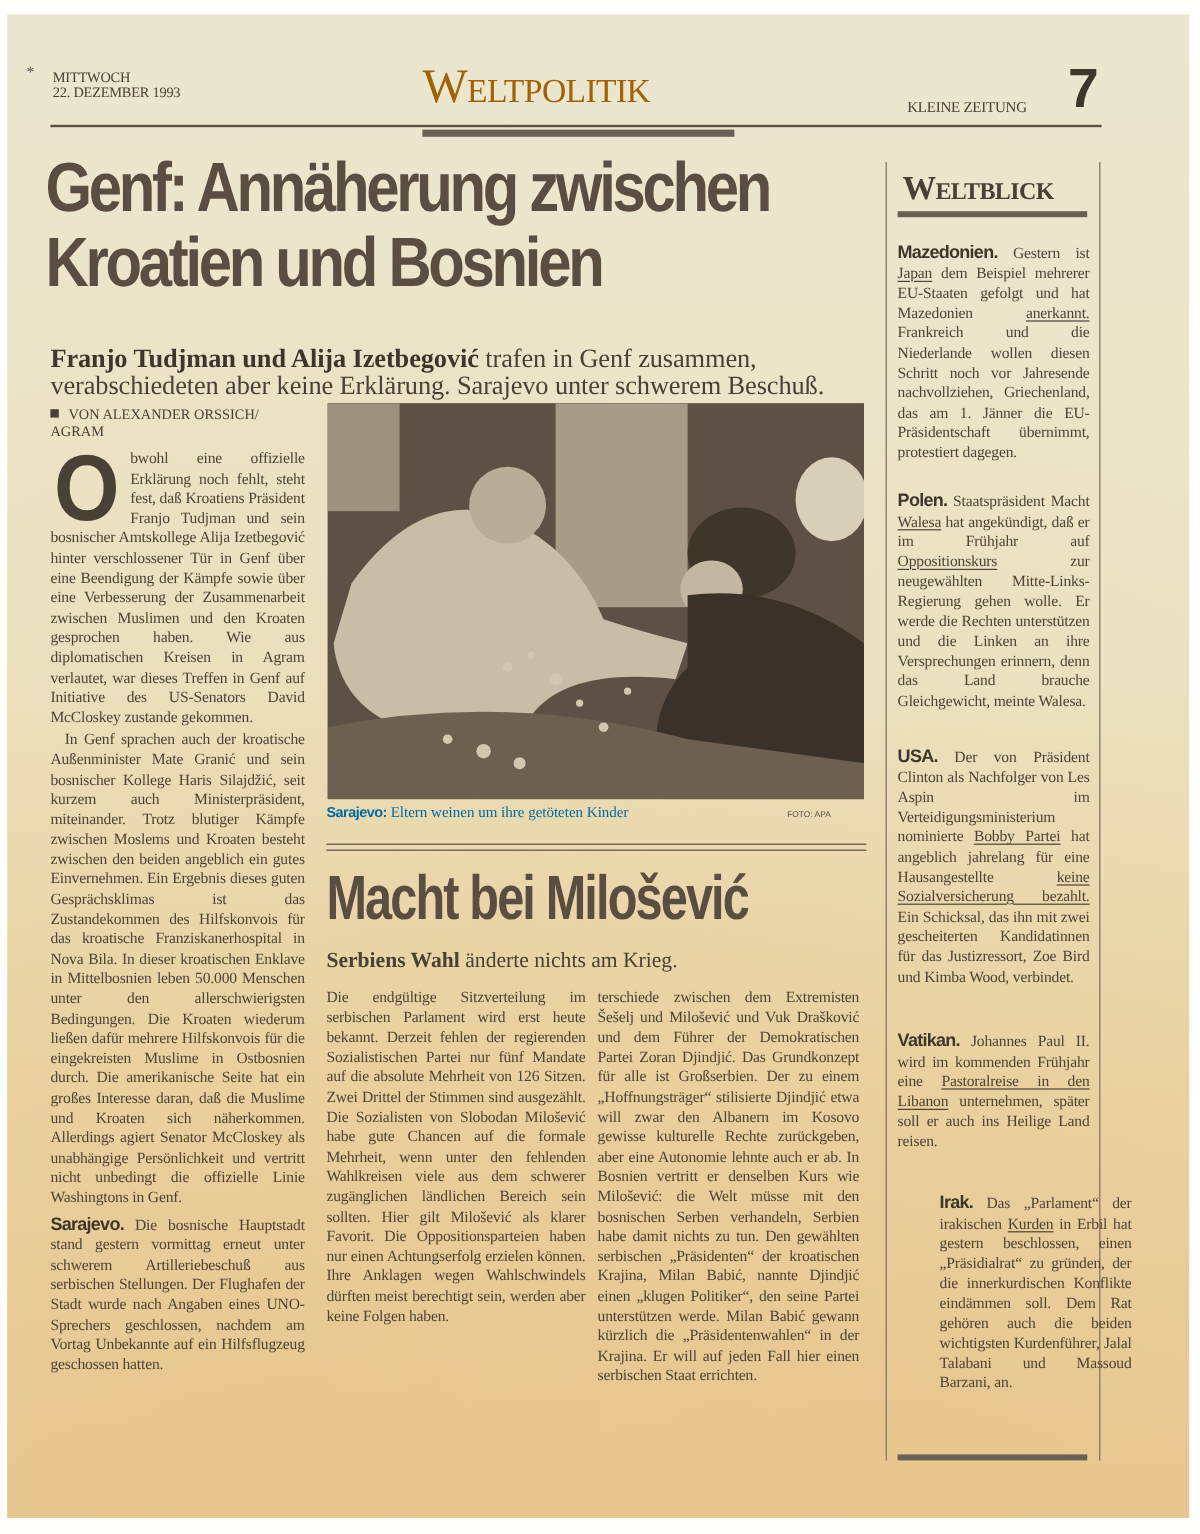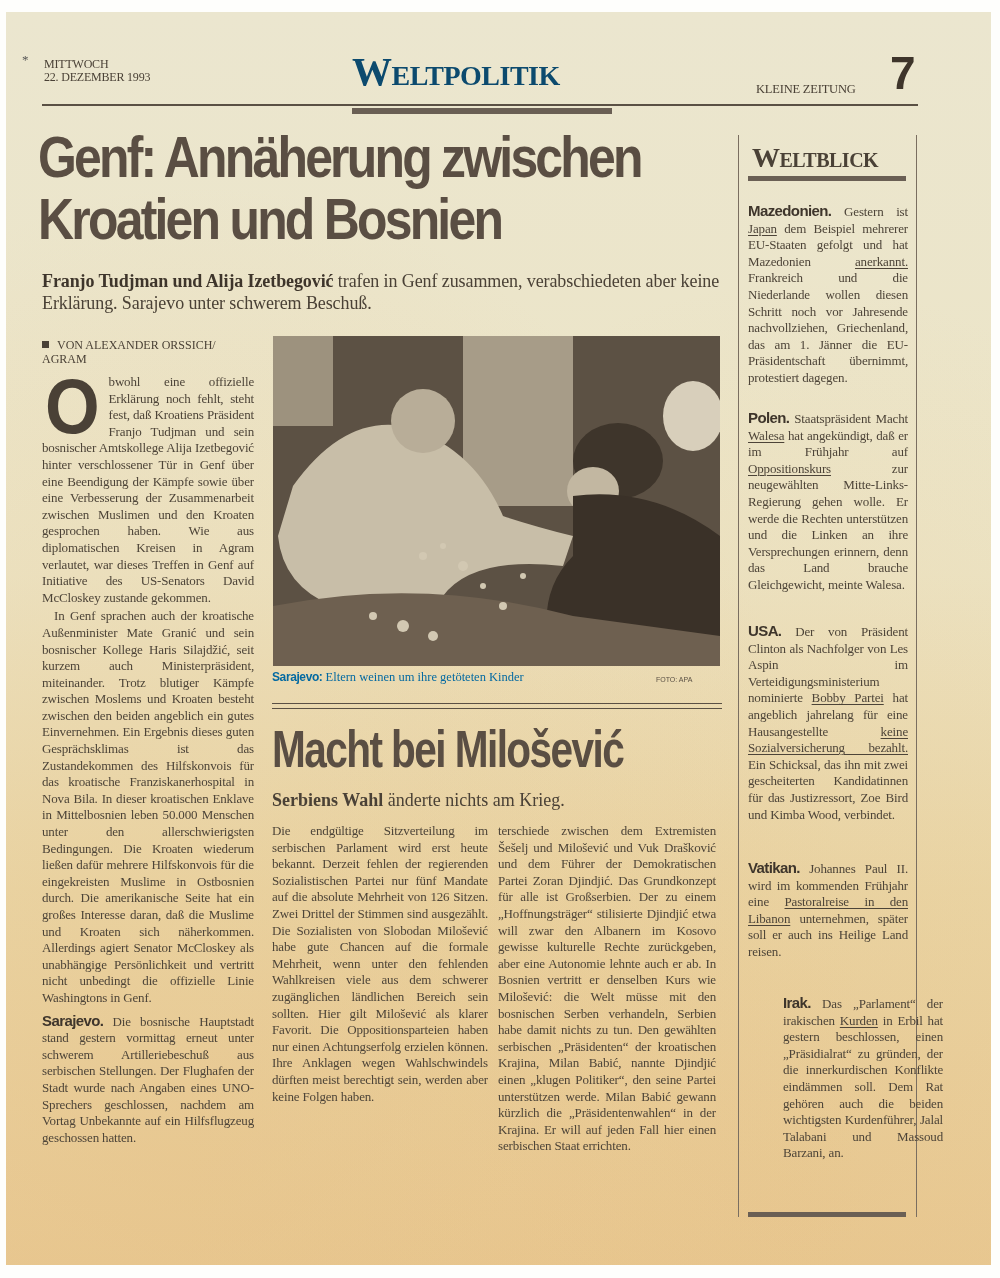--- a/index.html
+++ b/index.html
@@ -15,29 +15,29 @@
     background: radial-gradient(ellipse at 20% 90%, rgba(230,190,130,0.35), transparent 60%),
                 radial-gradient(ellipse at 80% 95%, rgba(230,190,130,0.3), transparent 55%);
     pointer-events: none;
   }
 
   .abs { position: absolute; }
 
   
   .star { left: 22px; top: 52px; font-size: 13px; color: #555; }
   .date { left: 44px; top: 58px; font-size: 12px; line-height: 13px; color: #4a4136; letter-spacing: -0.2px; }
-  .section-title { left: 352px; top: 50px; font-size: 40px; font-weight: bold; color: #0c4a6e; letter-spacing: -0.5px; line-height: 44px; font-variant: small-caps; }
+  .section-title { left: 352px; top: 50px; font-size: 40px; font-weight: normal; color: #a16207; letter-spacing: -0.5px; line-height: 44px; font-variant: small-caps; }
   .paper-name { left: 756px; top: 82px; font-size: 12.5px; color: #4a4136; letter-spacing: -0.2px; }
   .page-num { left: 890px; top: 48px; font-family: "Liberation Sans", sans-serif; font-size: 46px; font-weight: bold; color: #3e352b; line-height: 50px; }
   .rule-top { left: 42px; top: 104px; width: 876px; height: 2px; background: #5a5044; }
   .rule-accent { left: 352px; top: 108px; width: 260px; height: 6px; background: #6a5f54; }
 
   
   .headline { left: 38px; top: 126px; width: 690px; font-family: "Liberation Sans", sans-serif; font-weight: bold; font-size: 58px; line-height: 62px; color: #5a4e43; letter-spacing: -3.2px; transform: scaleX(0.86); transform-origin: left top; white-space: nowrap; }
-  .subhead { left: 42px; top: 270px; width: 680px; font-size: 18px; line-height: 22px; color: #4a4136; letter-spacing: -0.1px; }
+  .subhead { left: 42px; top: 288px; width: 680px; font-size: 22px; line-height: 22px; color: #4a4136; letter-spacing: -0.1px; }
   .subhead b { color: #3e352b; }
 
   .byline { left: 42px; top: 339px; width: 220px; font-size: 12px; line-height: 13.5px; color: #4a4136; }
   .byline .sq { display: inline-block; width: 7px; height: 7px; background: #4a4136; margin-right: 8px; vertical-align: 1px; }
 
   .col { font-size: 13px; line-height: 16.6px; text-align: justify; color: #4d4438; letter-spacing: -0.15px; hyphens: auto; }
   .col p { text-indent: 0; }
   .col p + p { text-indent: 12px; margin-top: 2px; }
   .col .lead { font-family: "Liberation Sans", sans-serif; font-weight: bold; font-size: 15px; color: #3e352b; letter-spacing: -0.6px; }
   .dropcap { float: left; font-family: "Liberation Sans", sans-serif; font-weight: bold; font-size: 78px; line-height: 60px; margin: 2px 6px 0 0; color: #4a4136; transform: scaleX(0.9); }

